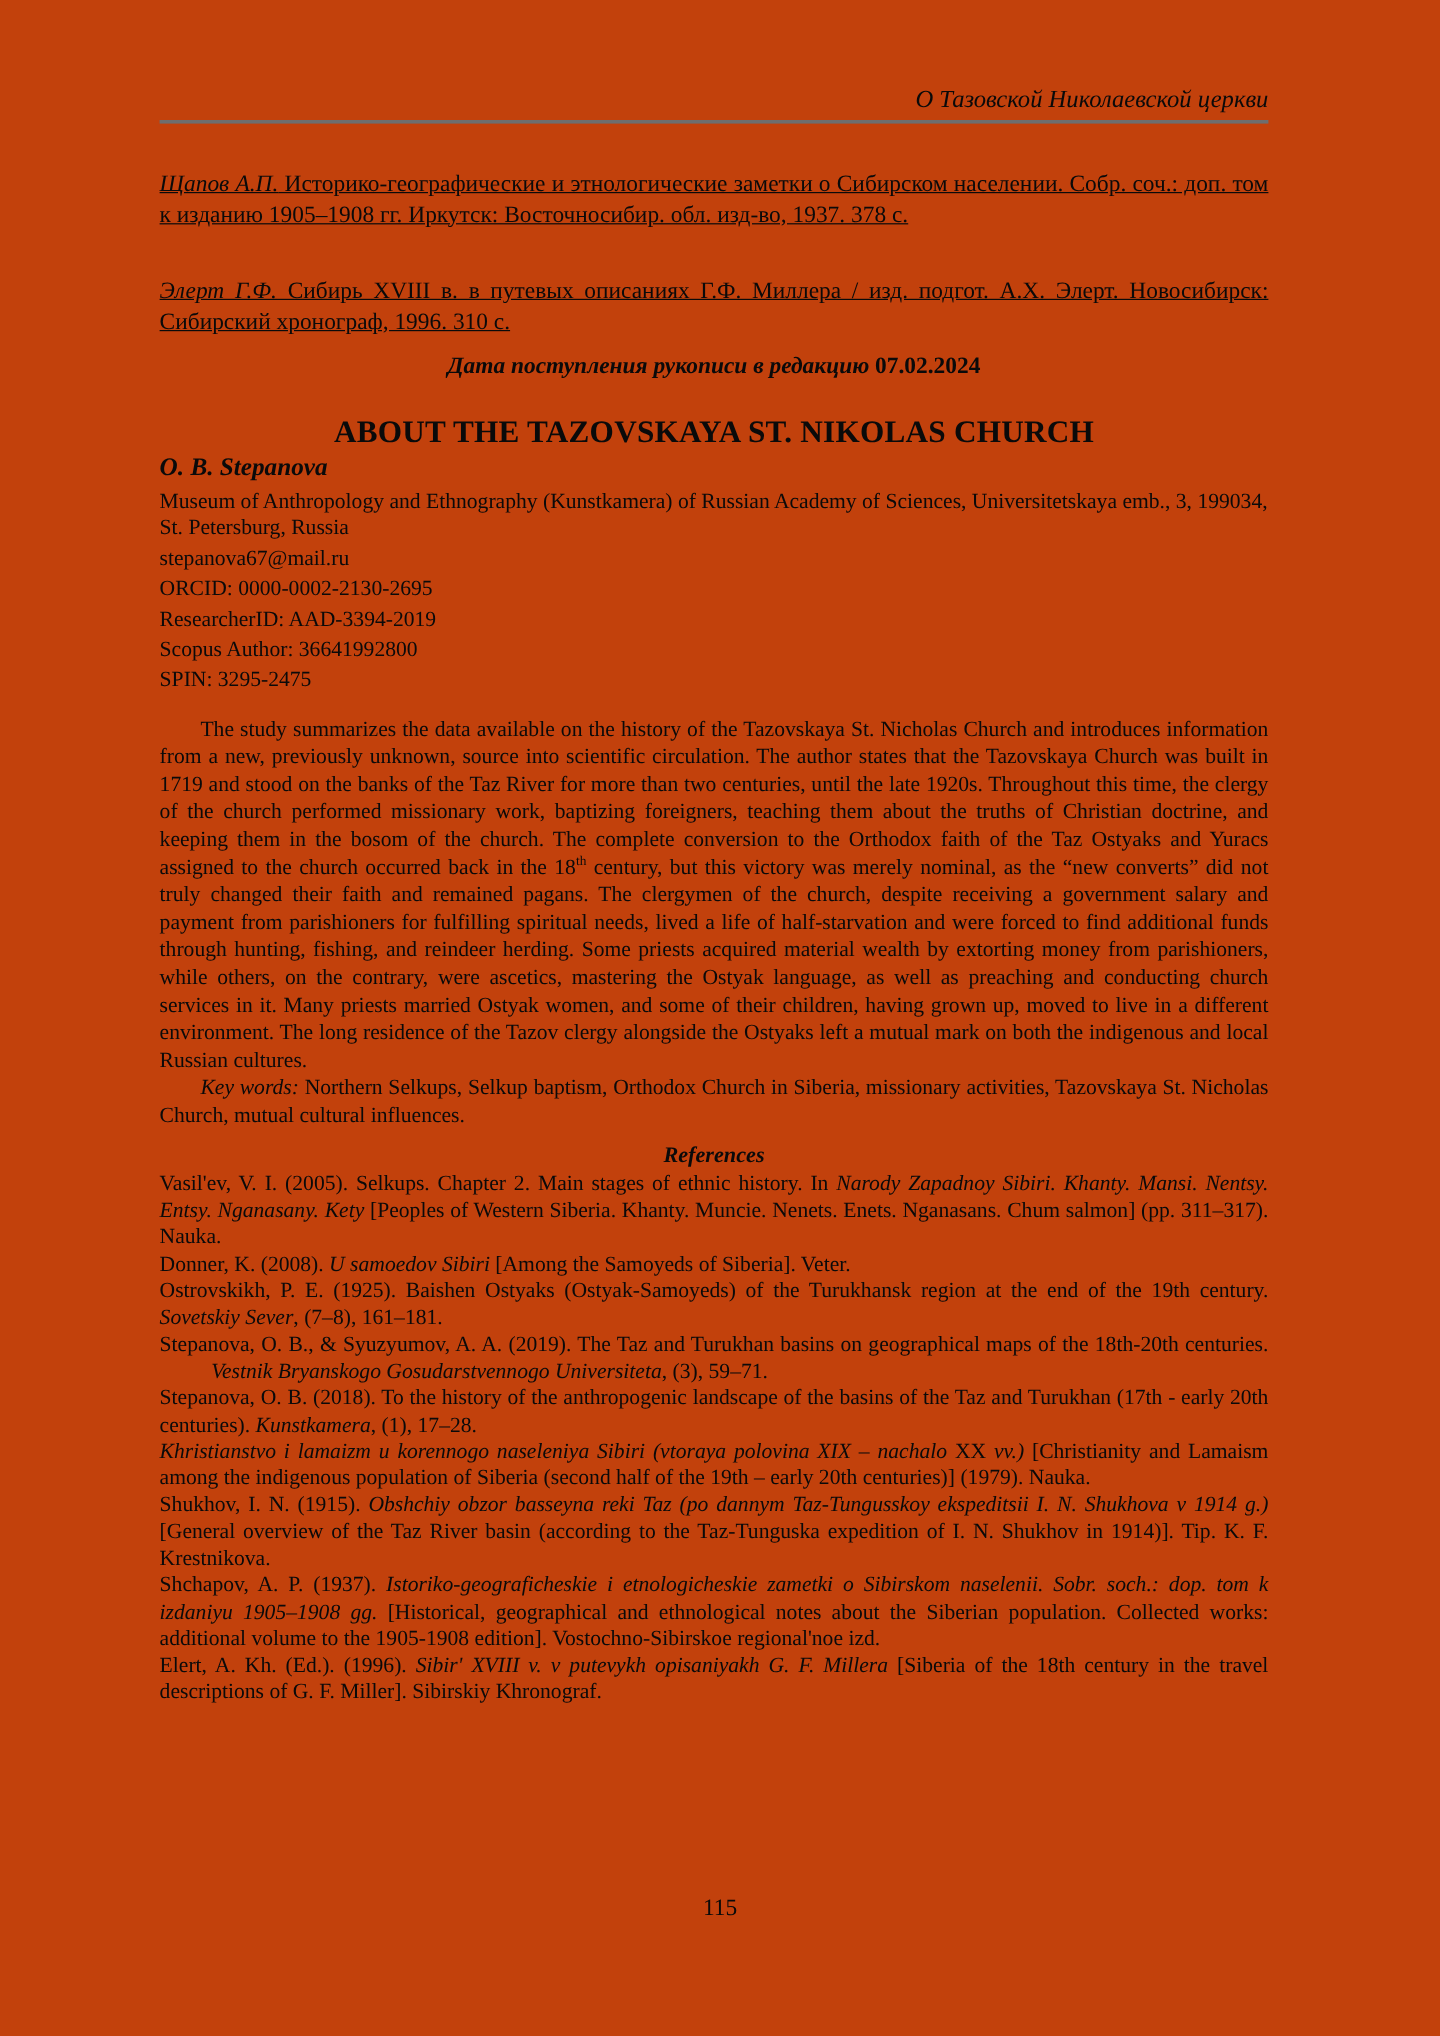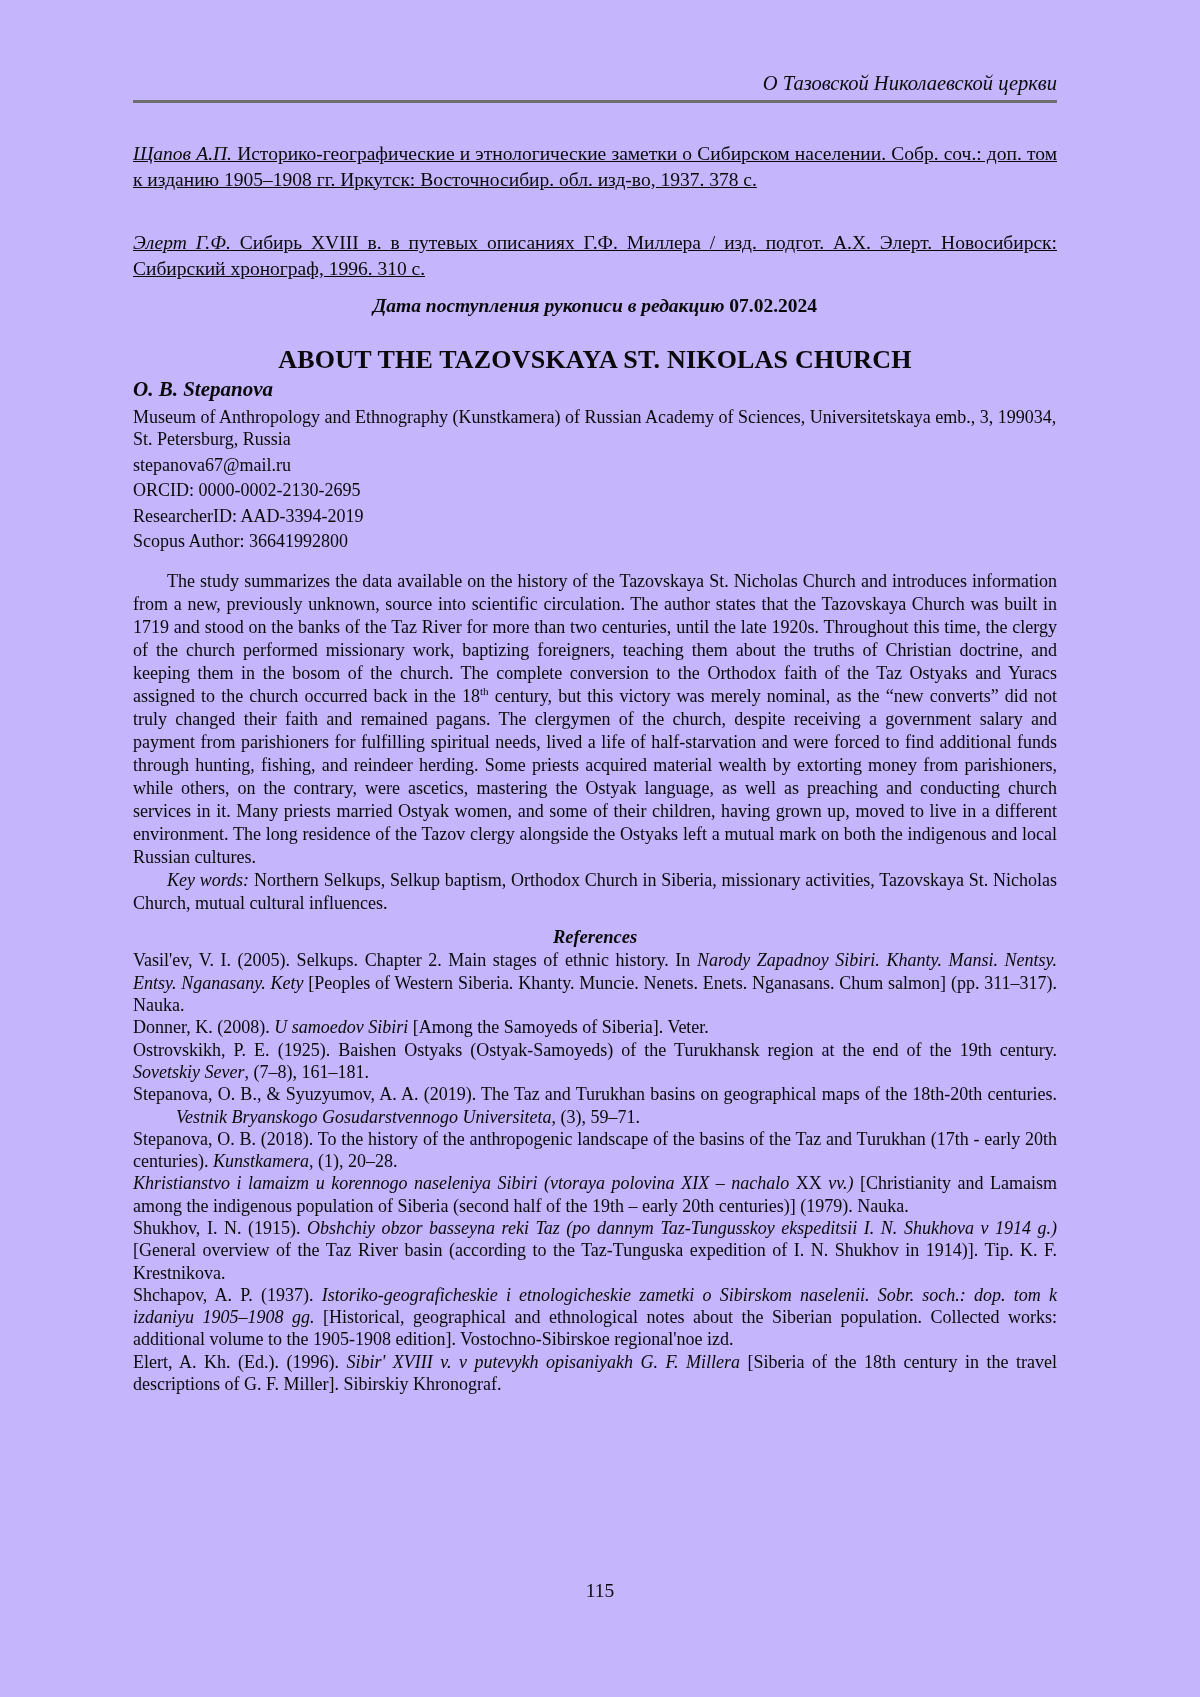--- a/index.html
+++ b/index.html
@@ -1,19 +1,19 @@
 <!DOCTYPE html>
 <html lang="en"><head>
 <meta charset="utf-8">
 <style>
   html,body{margin:0;padding:0;background:#e8e8e8;}
   .page{
     position:relative;
     width:1200px;height:1697px;
-    background:#c4b5fd;
+    background:#c2410c;
     color:#0a0a0a;
     font-family:"Liberation Serif","DejaVu Serif",serif;
     overflow:hidden;
     margin:0 auto;
   }
   .content{position:absolute;left:133px;top:0;width:924px;}
   p{margin:0;padding:0;}
 
   .rh{
     padding-top:70px;
@@ -103,34 +103,35 @@
     <p class="title">ABOUT THE TAZOVSKAYA ST. NIKOLAS CHURCH</p>
 
     <p class="author">O. B. Stepanova</p>
 
     <div>
       <p class="affil">Museum of Anthropology and Ethnography (Kunstkamera) of Russian Academy of Sciences, Universitetskaya emb., 3, 199034, St. Petersburg, Russia</p>
       <p class="affil">stepanova67@mail.ru</p>
       <p class="affil">ORCID: 0000-0002-2130-2695</p>
       <p class="affil">ResearcherID:  AAD-3394-2019</p>
       <p class="affil">Scopus Author: 36641992800</p>
+      <p class="affil">SPIN: 3295-2475</p>
     </div>
 
     <p class="abstract"><span>The study summarizes the data available on the history of the Tazovskaya St. Nicholas Church and introduces information from a new, previously unknown, source into scientific circulation. The author states that the Tazovskaya Church was built in 1719 and stood on the banks of the Taz River for more than two centuries, until the late 1920s. Throughout this time, the clergy of the church performed missionary work, baptizing foreigners, teaching them about the truths of Christian doctrine, and keeping them in the bosom of the church. The complete conversion to the Orthodox faith of the Taz Ostyaks and Yuracs assigned to the church occurred back in the 18</span><sup>th</sup><span> century, but this victory was merely nominal, as the “new converts” did not truly changed their faith and remained pagans. The clergymen of the church, despite receiving a government salary and payment from parishioners for fulfilling spiritual needs, lived a life of half-starvation and were forced to find additional funds through hunting, fishing, and reindeer herding. Some priests acquired material wealth by extorting money from parishioners, while others, on the contrary, were ascetics, mastering the Ostyak language, as well as preaching and conducting church services in it. Many priests married Ostyak women, and some of their children, having grown up, moved to live in a different environment. The long residence of the Tazov clergy alongside the Ostyaks left a mutual mark on both the indigenous and local Russian cultures.</span></p>
 
     <p class="keywords"><span style="font-style: italic;">Key words:</span><span> Northern Selkups, Selkup baptism, Orthodox Church in Siberia, missionary activities, Tazovskaya St. Nicholas Church, mutual cultural influences.</span></p>
 
     <p class="refs-heading">References</p>
 
     <div>
       <p class="ref"><span>Vasil'ev, V. I. (2005). Selkups. Chapter 2. Main stages of ethnic history. In </span><span style="font-style: italic;">Narody Zapadnoy Sibiri. Khanty. Mansi. Nentsy. Entsy. Nganasany. Kety</span><span> [Peoples of Western Siberia. Khanty. Muncie. Nenets. Enets. Nganasans. Chum salmon] (pp. 311–317). Nauka.</span></p>
       <p class="ref"><span>Donner, K. (2008). </span><span style="font-style: italic;">U samoedov Sibiri</span><span> [Among the Samoyeds of Siberia]. Veter.</span></p>
       <p class="ref"><span>Ostrovskikh, P. E. (1925). Baishen Ostyaks (Ostyak-Samoyeds) of the Turukhansk region at the end of the 19th century. </span><span style="font-style: italic;">Sovetskiy Sever</span><span>, (7–8), 161–181.</span></p>
       <p class="ref"><span>Stepanova, O. B., &amp; Syuzyumov, A. A. (2019). The Taz and Turukhan basins on geographical maps of the 18th-20th centuries. </span><span style="font-style: italic; margin-left: 43px;">Vestnik Bryanskogo Gosudarstvennogo Universiteta</span><span>, (3), 59–71.</span></p>
-      <p class="ref"><span>Stepanova, O. B. (2018). To the history of the anthropogenic landscape of the basins of the Taz and Turukhan (17th - early 20th centuries). </span><span style="font-style: italic;">Kunstkamera</span><span>, (1), 20–28.</span></p>
+      <p class="ref"><span>Stepanova, O. B. (2018). To the history of the anthropogenic landscape of the basins of the Taz and Turukhan (17th - early 20th centuries). </span><span style="font-style: italic;">Kunstkamera</span><span>, (1), 17–28.</span></p>
       <p class="ref"><span style="font-style: italic;">Khristianstvo i lamaizm u korennogo naseleniya Sibiri (vtoraya polovina XIX – nachalo </span><span>XX</span><span style="font-style: italic;"> vv.)</span><span> [Christianity and Lamaism among the indigenous population of Siberia (second half of the 19th – early 20th centuries)] (1979). Nauka.</span></p>
       <p class="ref"><span>Shukhov, I. N. (1915). </span><span style="font-style: italic;">Obshchiy obzor basseyna reki Taz (po dannym Taz-Tungusskoy ekspeditsii I. N. Shukhova v 1914 g.)</span><span> [General overview of the Taz River basin (according to the Taz-Tunguska expedition of I. N. Shukhov in 1914)]. Tip. K. F. Krestnikova.</span></p>
       <p class="ref"><span>Shchapov, A. P. (1937). </span><span style="font-style: italic;">Istoriko-geograficheskie i etnologicheskie zametki o Sibirskom naselenii. Sobr. soch.: dop. tom k izdaniyu 1905–1908 gg.</span><span> [Historical, geographical and ethnological notes about the Siberian population. Collected works: additional volume to the 1905-1908 edition]. Vostochno-Sibirskoe regional'noe izd.</span></p>
       <p class="ref"><span>Elert, A. Kh. (Ed.). (1996). </span><span style="font-style: italic;">Sibir' XVIII v. v putevykh opisaniyakh G. F. Millera</span><span> [Siberia of the 18th century in the travel descriptions of G. F. Miller]. Sibirskiy Khronograf.</span></p>
     </div>
   </div>
 
   <div class="page-number">115</div>
 </div>
 

